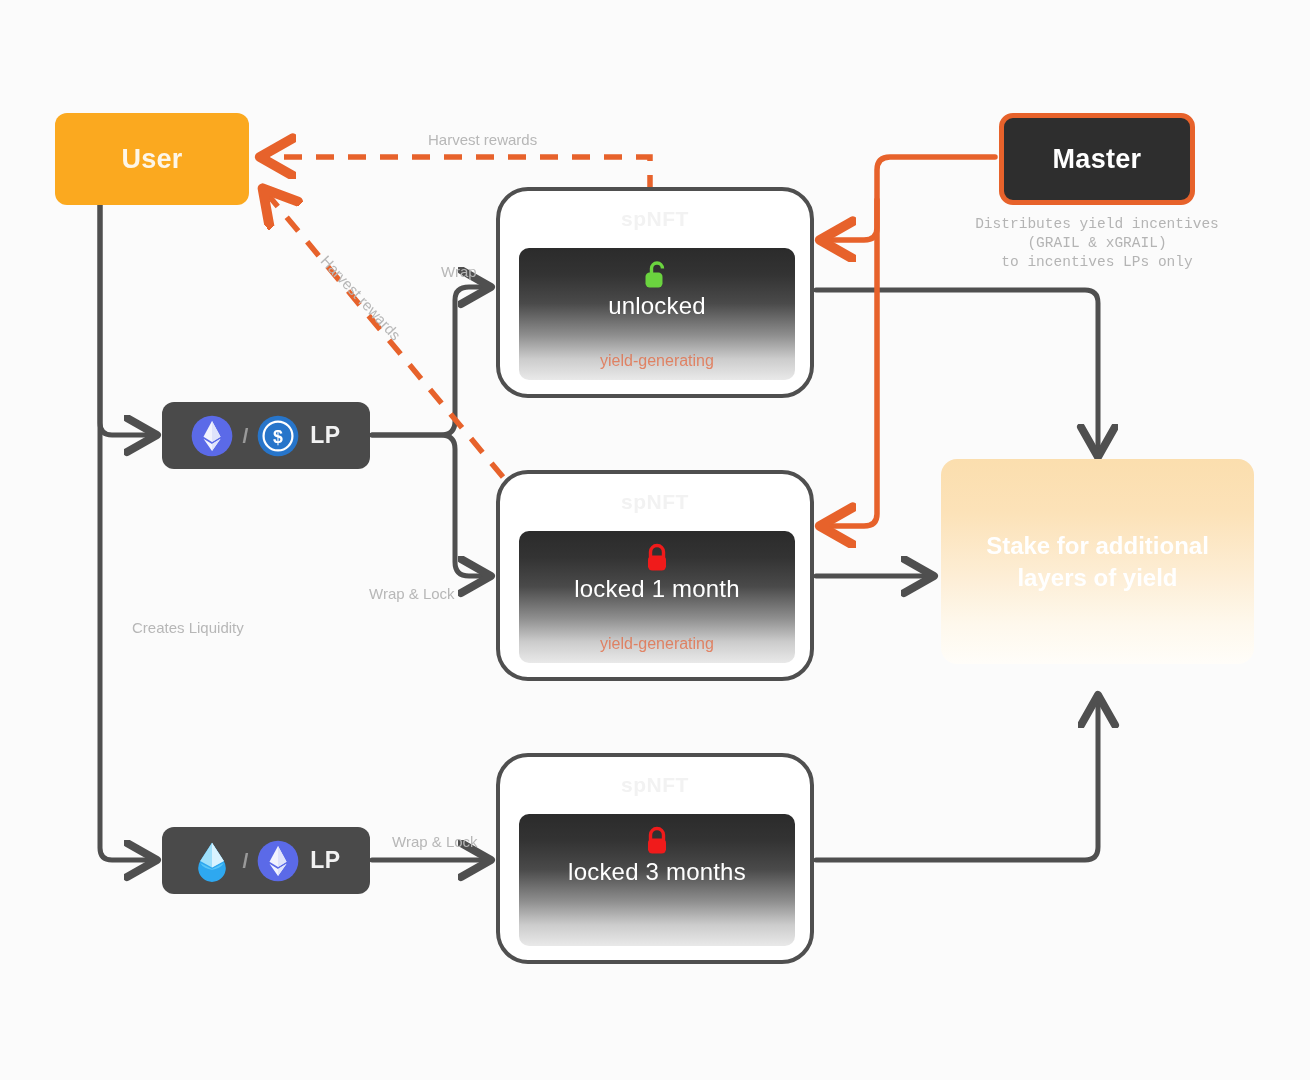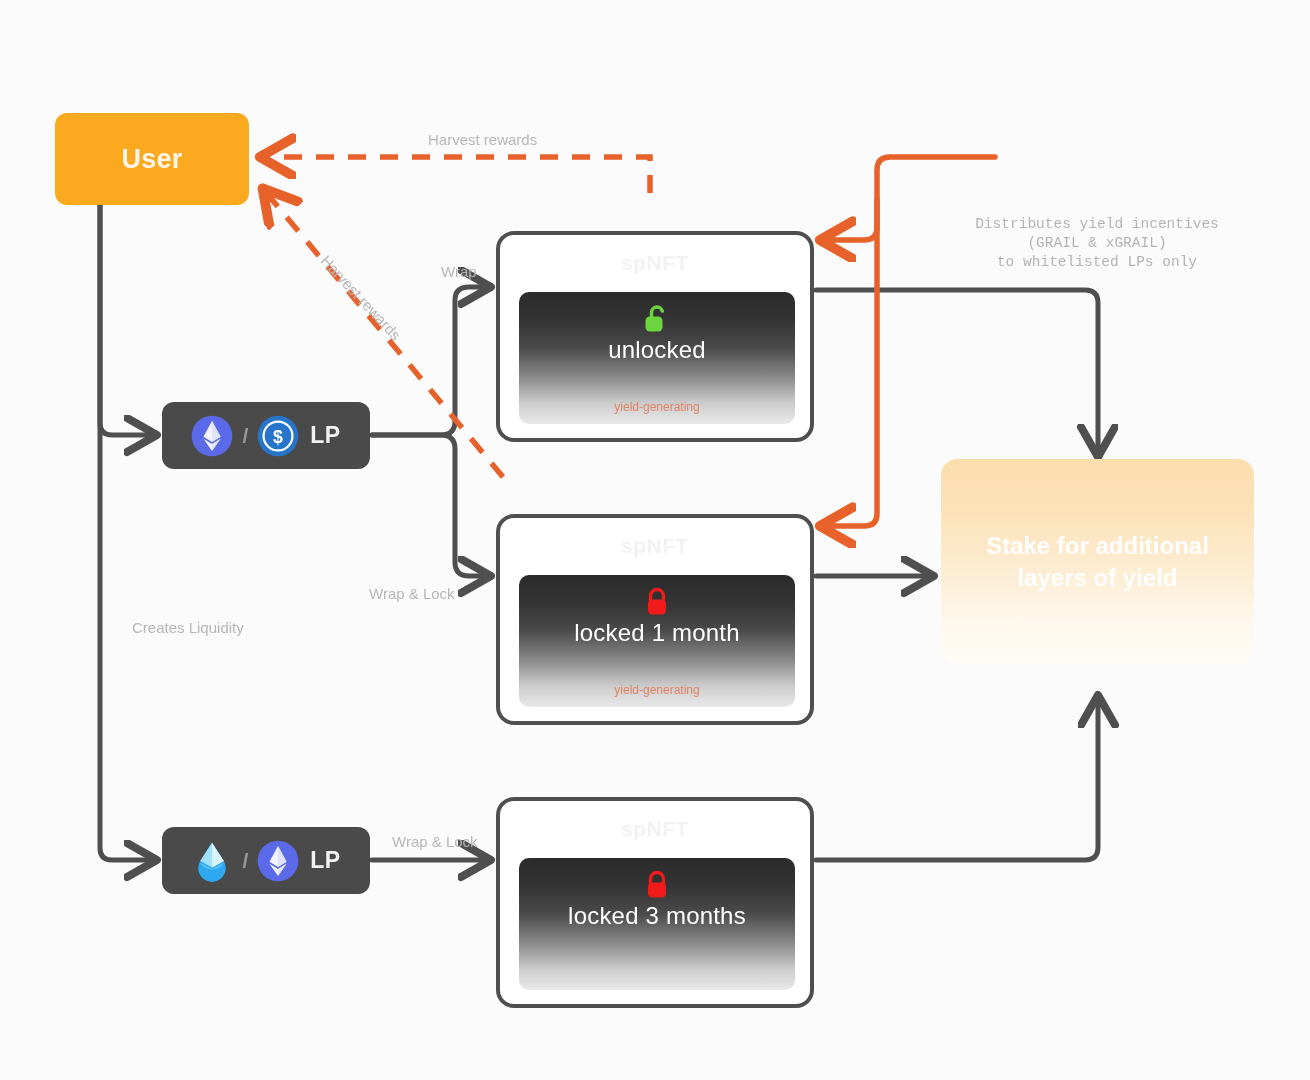--- a/index.html
+++ b/index.html
@@ -113,24 +113,23 @@
     letter-spacing: 0.5px;
   }
   .coin { width: 42px; height: 42px; display: block; }
 
   
   .spnft-card {
     position: absolute;
     width: 318px;
     background: #ffffff;
     border: 4px solid #4f4f4f;
-    border-radius: 18px;
+    border-radius: 32px;
     box-sizing: border-box;
     z-index: 5;
-    margin-top: 44px;
   }
   #card-unlocked   { left: 496px; top: 187px;  height: 211px; }
   #card-locked1    { left: 496px; top: 470px;  height: 211px; }
   #card-locked3    { left: 496px; top: 753px;  height: 211px; }
 
   .spnft-tag {
     position: absolute;
     top: 16px;
     left: 0;
     width: 100%;
@@ -172,21 +171,21 @@
     letter-spacing: 0.2px;
     white-space: nowrap;
   }
   .yield-label {
     position: absolute;
     bottom: 10px;
     left: 0;
     width: 100%;
     text-align: center;
     color: #e5643a;
-    font-size: 12px;
+    font-size: 16px;
     opacity: 0.72;
     white-space: nowrap;
   }
 
   
   .stake-node {
     position: absolute;
     left: 941px;
     top: 459px;
     width: 313px;
@@ -273,24 +272,27 @@
     <g fill="none" stroke="#e7622b" stroke-width="5.5" stroke-dasharray="18 14" stroke-linecap="butt">
       <path d="M650,193 L650,157 L262,157" marker-end="url(#arrow-orange)"></path>
       <path d="M503,477 L264,190" marker-end="url(#arrow-orange)"></path>
     </g>
   </svg>
 
   <div class="user-node">
     <span class="user-label">User</span>
   </div>
 
+  <div class="master-node">
+    <span class="master-label">Master</span>
+  </div>
   <div class="master-caption">
     <div>Distributes yield incentives</div>
     <div>(GRAIL &amp; xGRAIL)</div>
-    <div>to whitelisted LPs only</div>
+    <div>to incentives LPs only</div>
   </div>
 
   <div class="lp-node" id="lp-eth-usdc">
     <svg class="coin" viewBox="0 0 64 64">
       <circle cx="32" cy="32" r="31" fill="#5b6ae8"></circle>
       <path d="M32 9 L45 33 L32 41 L19 33 Z" fill="#ffffff" opacity="0.92"></path>
       <path d="M32 9 L45 33 L32 41 Z" fill="#dfe3fb"></path>
       <path d="M32 44 L45 36 L32 55 L19 36 Z" fill="#ffffff" opacity="0.92"></path>
       <path d="M32 44 L45 36 L32 55 Z" fill="#dfe3fb"></path>
     </svg>

